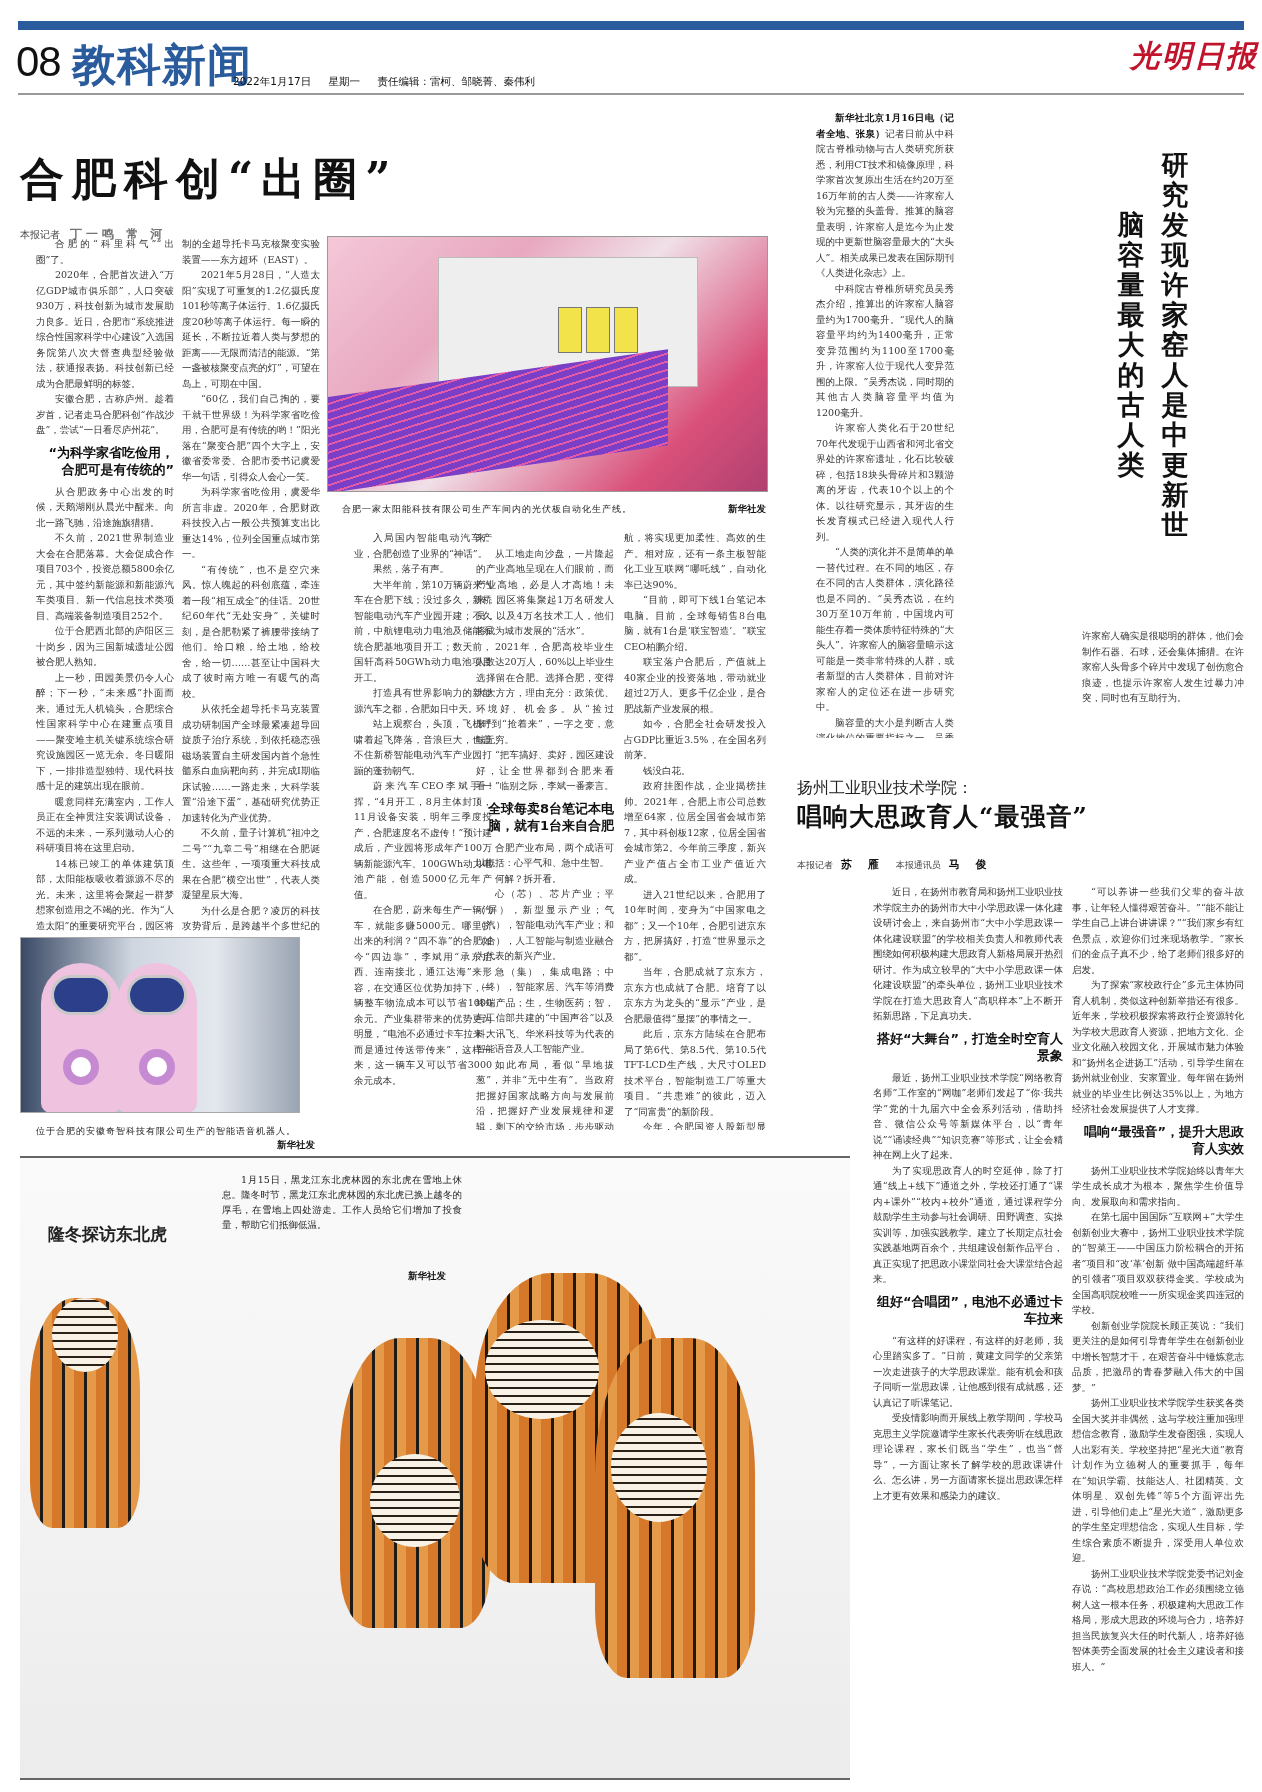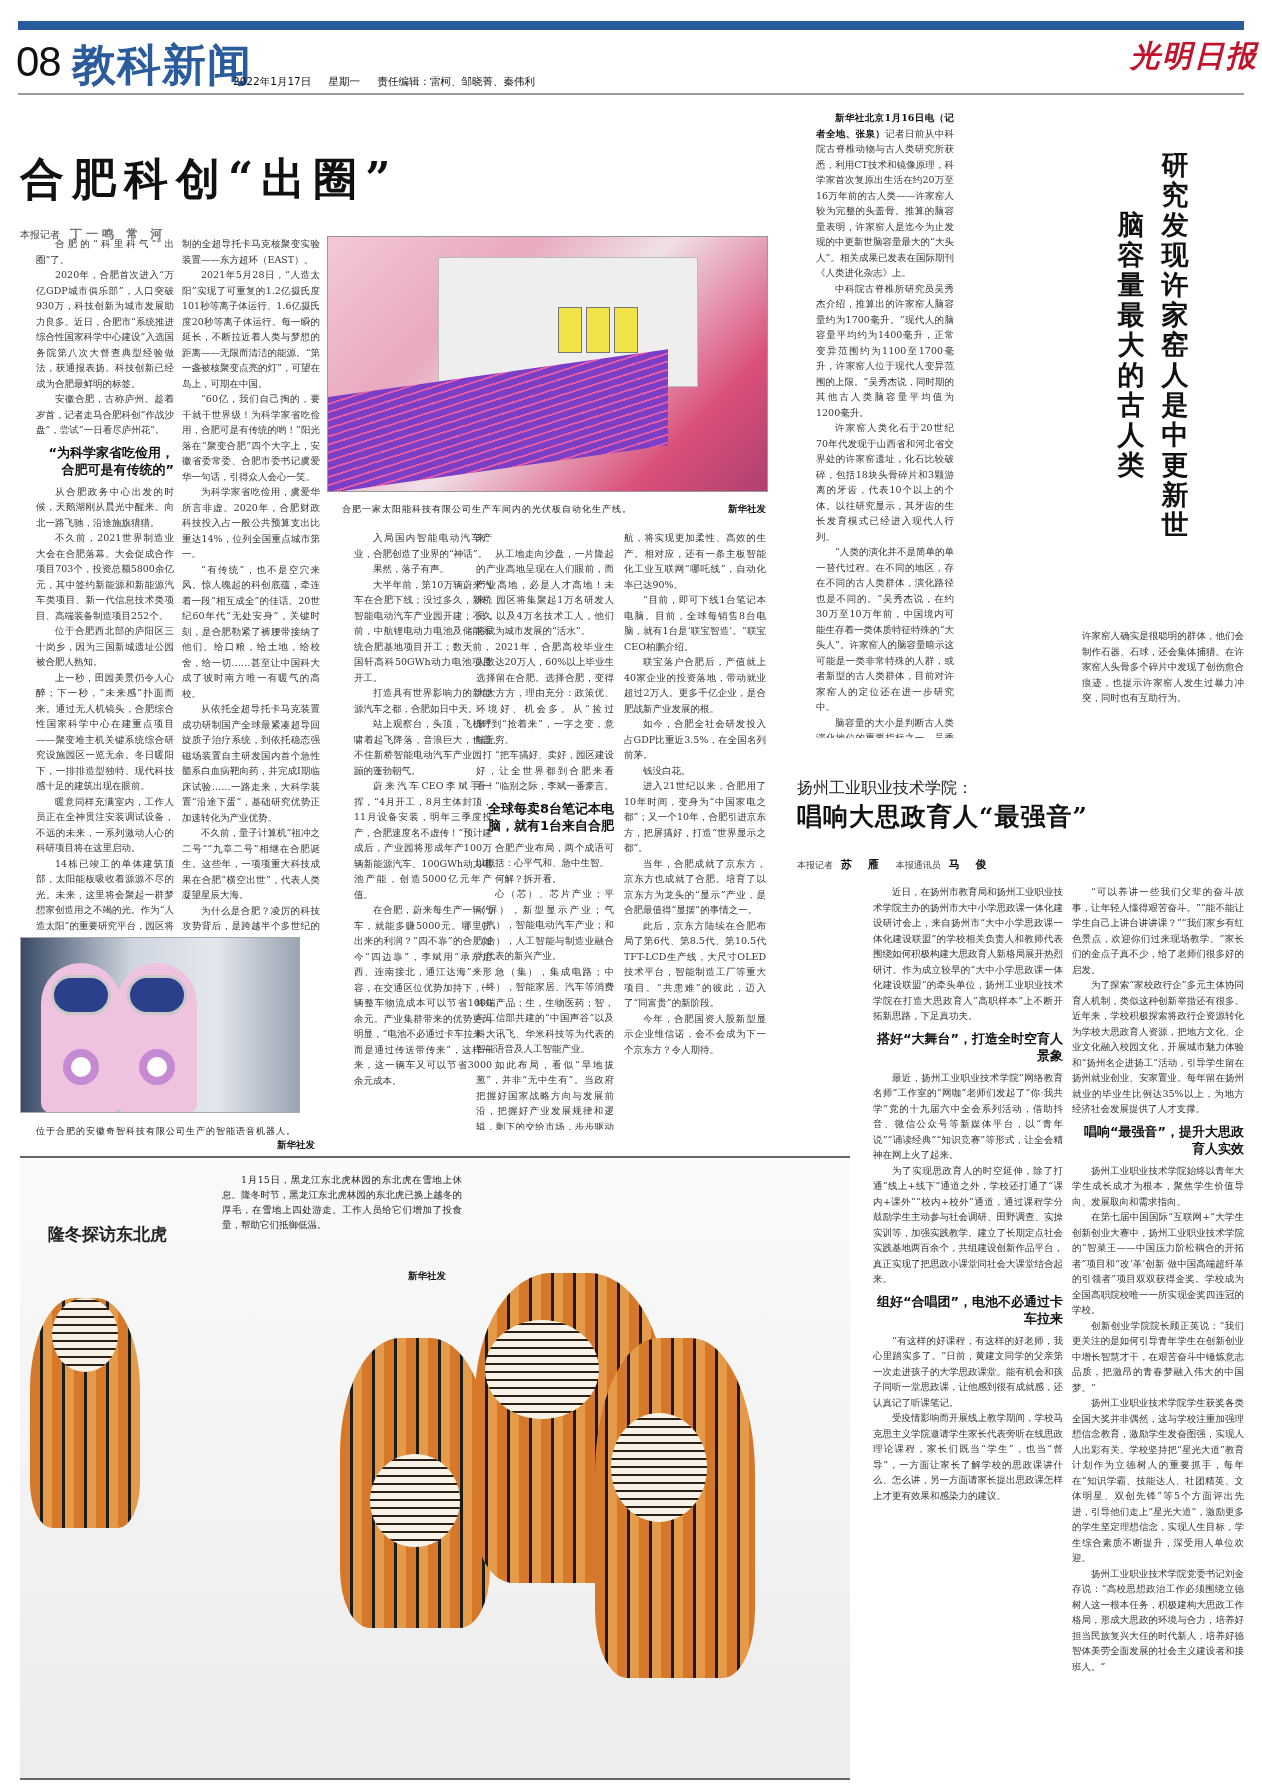--- a/index.html
+++ b/index.html
@@ -133,20 +133,21 @@
   <p>如此布局，看似“旱地拔葱”，并非“无中生有”。当政府把握好国家战略方向与发展前沿，把握好产业发展规律和逻辑，剩下的交给市场，步步驱动演变，时时良性互动，一切水到渠成。</p>
 
 </div>
 
 <div class="col" style="left:624px; top:530px; width:142px; height:600px;">
   <p style="text-indent:0">航，将实现更加柔性、高效的生产。相对应，还有一条主板智能化工业互联网“哪吒线”，自动化率已达90%。</p>
   <p>“目前，即可下线1台笔记本电脑。目前，全球每销售8台电脑，就有1台是‘联宝智造’。”联宝CEO柏鹏介绍。</p>
   <p>联宝落户合肥后，产值就上40家企业的投资落地，带动就业超过2万人。更多千亿企业，是合肥战新产业发展的根。</p>
   <p>如今，合肥全社会研发投入占GDP比重近3.5%，在全国名列前茅。</p>
   <p>钱没白花。</p>
+  <p>政府挂图作战，企业揭榜挂帅。2021年，合肥上市公司总数增至64家，位居全国省会城市第7，其中科创板12家，位居全国省会城市第2。今年前三季度，新兴产业产值占全市工业产值近六成。</p>
   <p>进入21世纪以来，合肥用了10年时间，变身为“中国家电之都”；又一个10年，合肥引进京东方，把屏搞好，打造“世界显示之都”。</p>
   <p>当年，合肥成就了京东方，京东方也成就了合肥。培育了以京东方为龙头的“显示”产业，是合肥最值得“显摆”的事情之一。</p>
   <p>此后，京东方陆续在合肥布局了第6代、第8.5代、第10.5代TFT-LCD生产线，大尺寸OLED技术平台，智能制造工厂等重大项目。“共患难”的彼此，迈入了“同富贵”的新阶段。</p>
   <p>今年，合肥国资人股新型显示企业维信诺，会不会成为下一个京东方？令人期待。</p>
 
 </div>
 
 <div class="photo robot">
   <div class="r" style="left:20px;">
       <div class="screen"></div>

